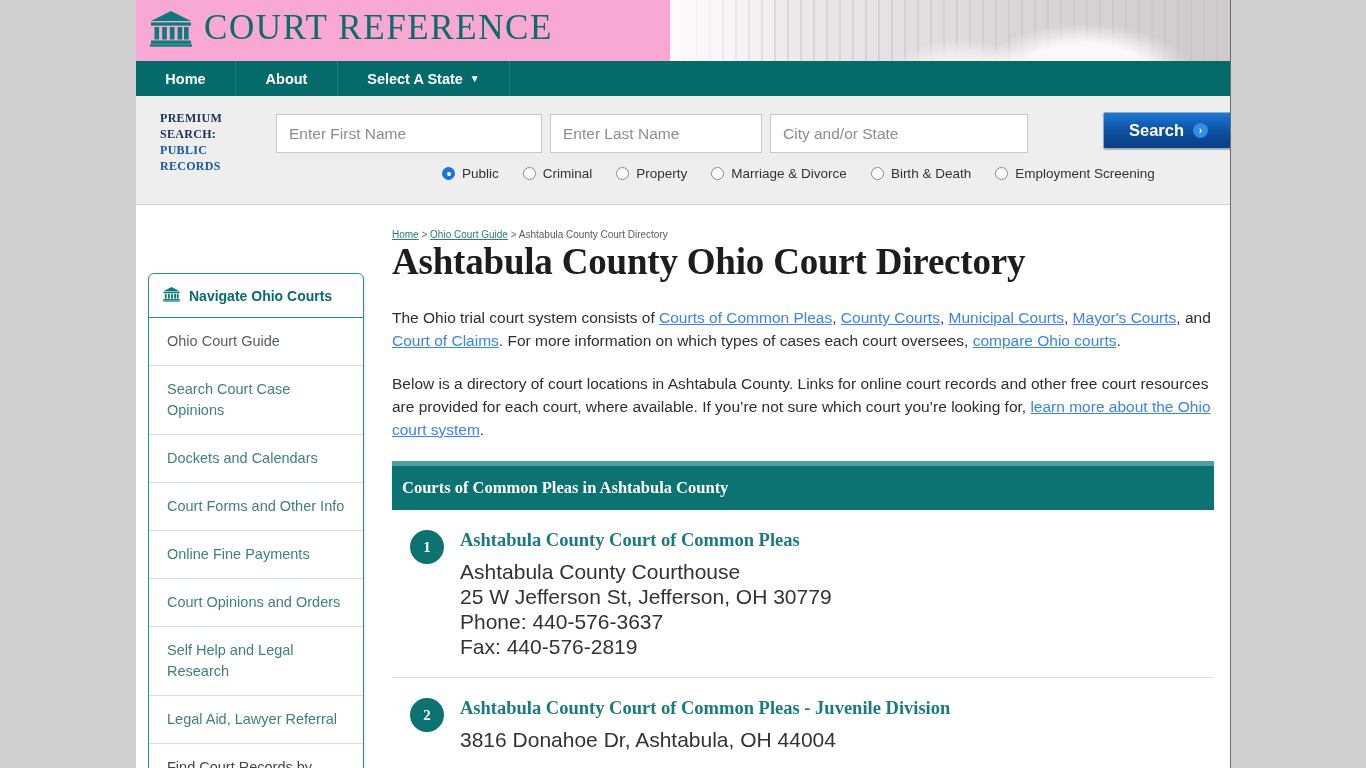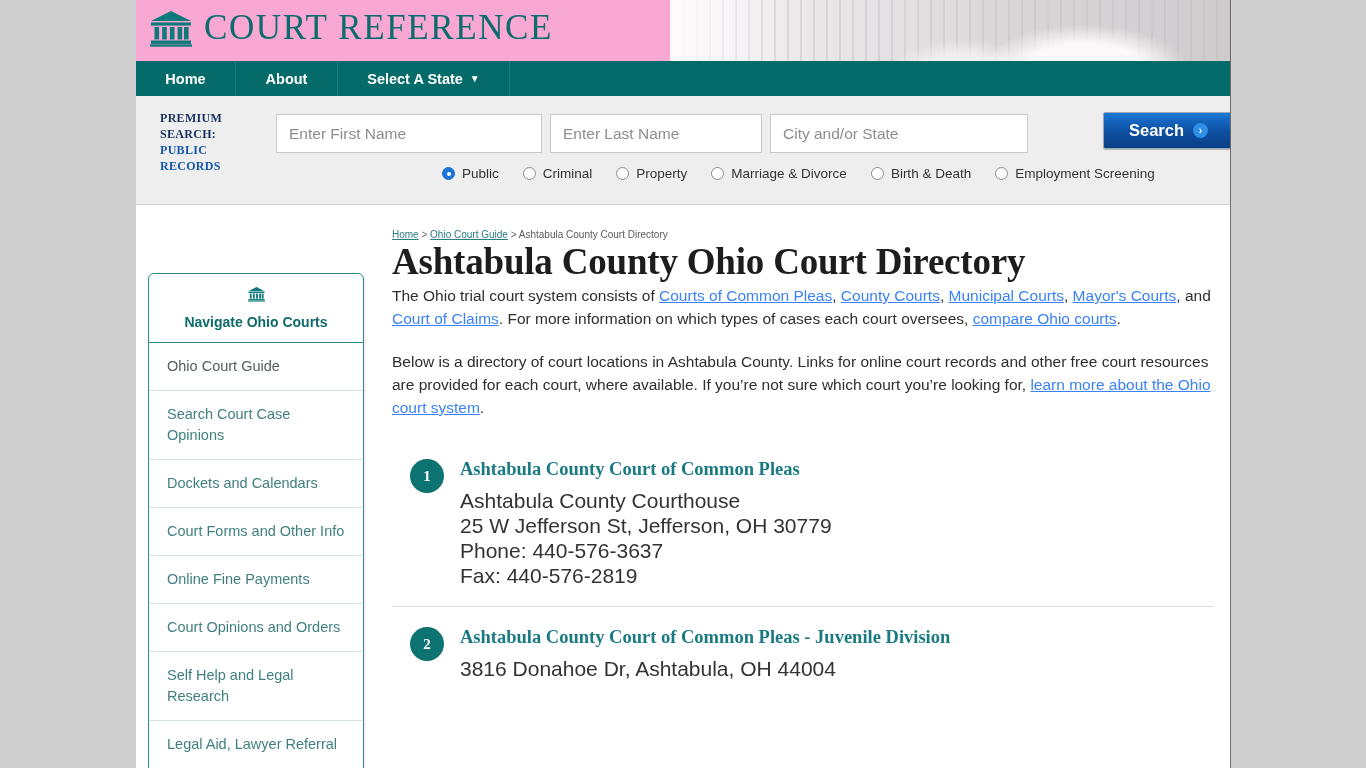--- a/index.html
+++ b/index.html
@@ -165,21 +165,20 @@
     background: #fff;
     box-shadow: 2px 2px 0 rgba(0,0,0,.05);
     overflow: hidden;
   }
   .sb-head {
     display: flex; align-items: center; gap: 9px;
     padding: 12px 14px;
     font-size: 14px; font-weight: bold;
     color: #0d6b6b;
     border-bottom: 1px solid #2a8c8c;
-    flex-direction: column;
   }
   .sb-item {
     padding: 13px 18px;
     font-size: 14.5px;
     color: #3f7f7f;
     border-bottom: 1px solid #cfe3e3;
     line-height: 21px;
     cursor: pointer;
   }
   .sb-item.first { color: #55605f; }
@@ -191,20 +190,21 @@
   .breadcrumb { font-size: 10px; color: #5b5b5b; margin-bottom: 0; }
   .breadcrumb a { color: #2b7c85; text-decoration: underline; }
   .breadcrumb .sep { color: #6a6a6a; }
   h1.page-title {
     font-family: "Liberation Serif", serif;
     font-size: 37px;
     line-height: 44px;
     font-weight: bold;
     color: #1d1d1d;
     letter-spacing: -0.2px;
+    margin-bottom: 22px;
   }
   .para {
     font-size: 15.5px;
     line-height: 23px;
     color: #2e2e2e;
     margin-bottom: 20px;
   }
   .para a { color: #3b82f6; }
 
   .section-head {
@@ -381,20 +381,21 @@
       <h1 class="page-title">Ashtabula County Ohio Court Directory</h1>
 
       <p class="para">
         <span>The Ohio trial court system consists of </span><a href="#">Courts of Common Pleas</a><span>, </span><a href="#">County Courts</a><span>, </span><a href="#">Municipal Courts</a><span>, </span><a href="#">Mayor's Courts</a><span>, and </span><a href="#">Court of Claims</a><span>. For more information on which types of cases each court oversees, </span><a href="#">compare Ohio courts</a><span>.</span>
       </p>
 
       <p class="para">
         <span>Below is a directory of court locations in Ashtabula County. Links for online court records and other free court resources are provided for each court, where available. If you’re not sure which court you’re looking for, </span><a href="#">learn more about the Ohio court system</a><span>.</span>
       </p>
 
+      <div class="section-head">Courts of Common Pleas in Ashtabula County</div>
 
       <div class="court">
         <div class="badge">1</div>
         <div class="court-body">
           <div class="court-name">Ashtabula County Court of Common Pleas</div>
           <div class="court-line">Ashtabula County Courthouse</div>
           <div class="court-line">25 W Jefferson St, Jefferson, OH 30779</div>
           <div class="court-line">Phone: 440-576-3637</div>
           <div class="court-line">Fax: 440-576-2819</div>
         </div>

